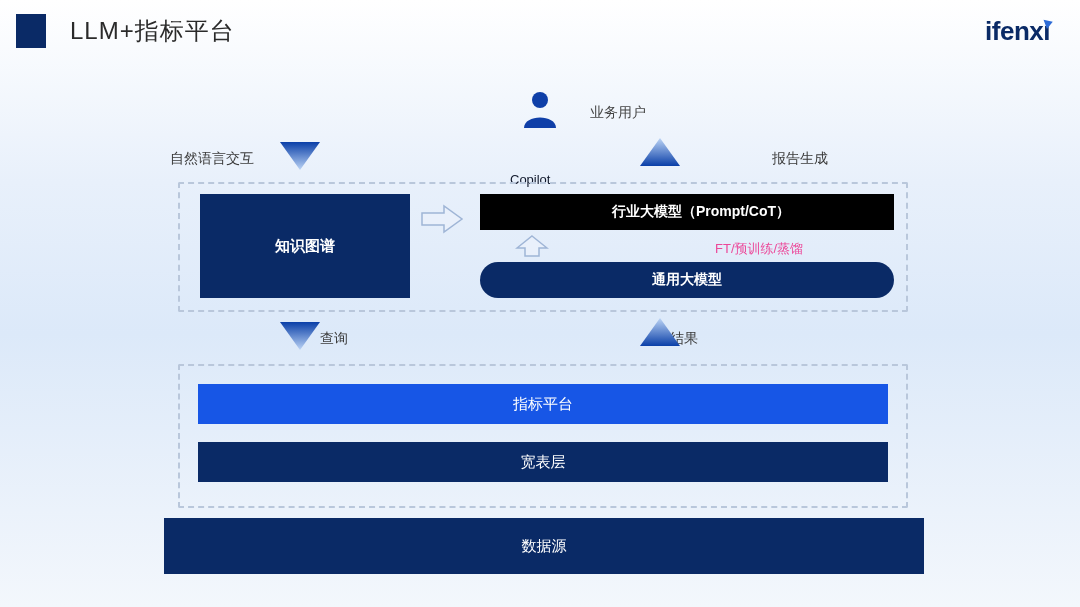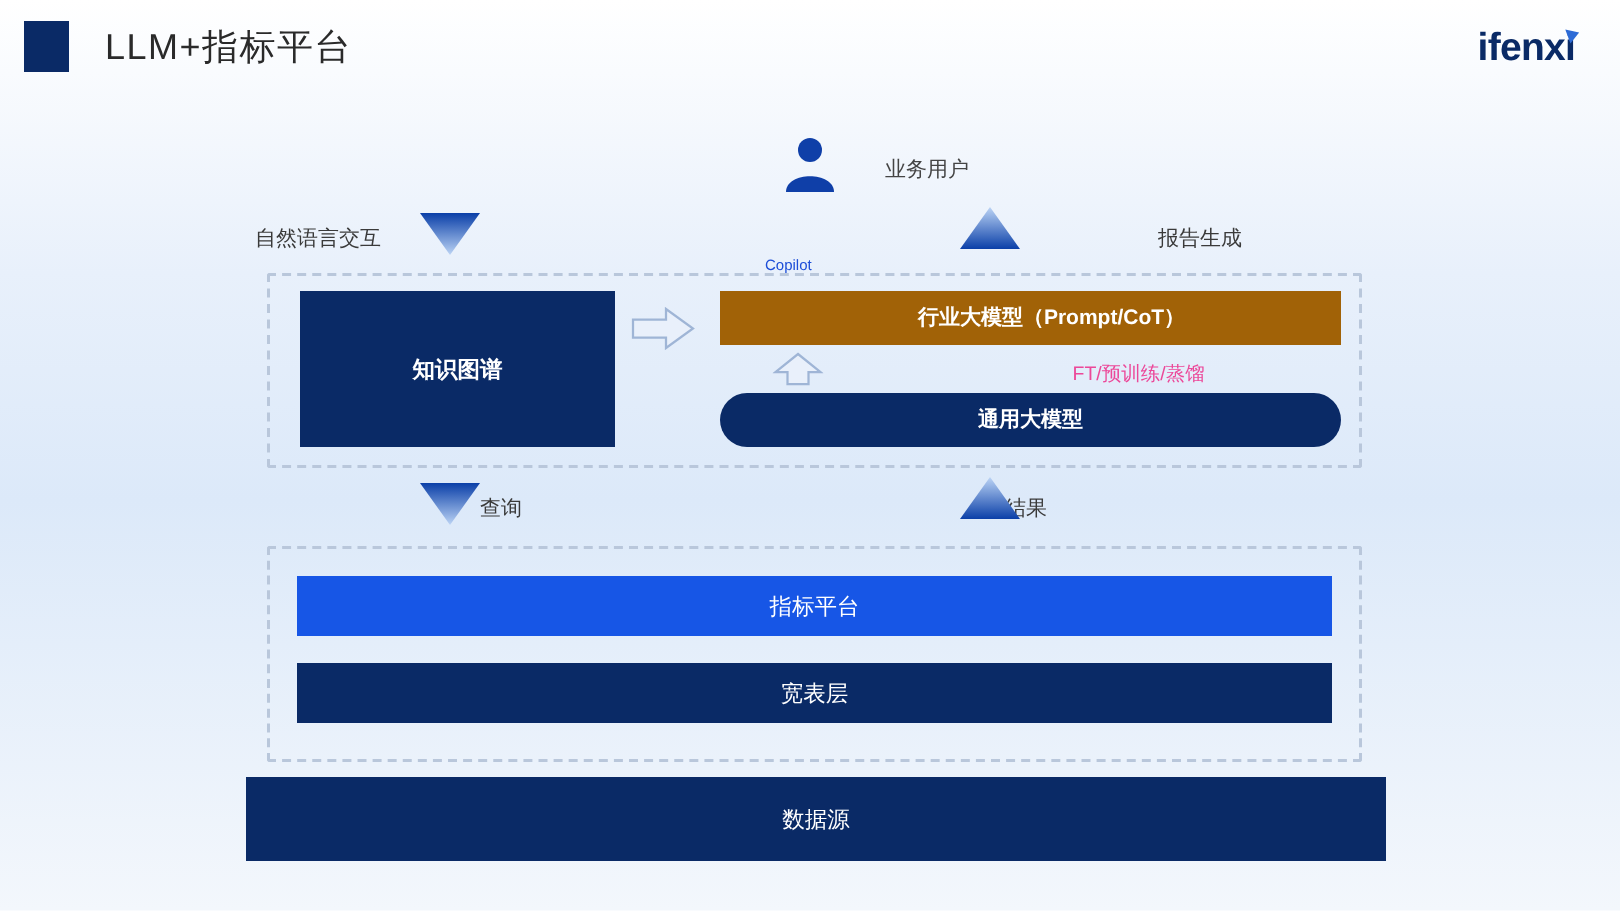--- a/index.html
+++ b/index.html
@@ -24,21 +24,21 @@
     transform: rotate(-20deg);
   }
   .stage { position: absolute; left: 0; right: 0; top: 64px; bottom: 0; }
 
   .user-icon { position: absolute; left: 520px; top: 24px; }
   .user-label { position: absolute; left: 590px; top: 40px; font-size: 14px; color: #444; }
 
   .flow-label { position: absolute; font-size: 14px; color: #3a3a3a; }
   .lbl-nli   { left: 170px; top: 86px; }
   .lbl-report{ left: 772px; top: 86px; }
-  .lbl-copilot{ left: 510px; top: 108px; font-size: 10px; color: #1d4ed8; }
+  .lbl-copilot{ left: 510px; top: 108px; font-size: 13px; color: #0f172a; }
   .lbl-ft    { left: 715px; top: 176px; font-size: 13px; color: #ec4899; }
   .lbl-query { left: 320px; top: 266px; }
   .lbl-result{ left: 670px; top: 266px; }
   .tri-down-grad {
     position: absolute; width: 40px; height: 28px;
     background: linear-gradient(to bottom, #0a3fa8, #bcd4f5);
     clip-path: polygon(0 0, 100% 0, 50% 100%);
   }
   .tri-up-grad {
     position: absolute; width: 40px; height: 28px;
@@ -59,21 +59,21 @@
     background: #0a2a66; color: #fff; display: flex; align-items: center; justify-content: center;
     font-size: 15px; font-weight: 700;
   }
   .arrow-right {
     position: absolute; left: 420px; top: 140px; width: 44px; height: 30px;
   }
   .arrow-right svg { width: 100%; height: 100%; }
 
   .industry-box {
     position: absolute; left: 480px; top: 130px; width: 414px; height: 36px;
-    background: #a16207; color: #fff; display: flex; align-items: center; justify-content: center;
+    background: #000000; color: #fff; display: flex; align-items: center; justify-content: center;
     font-size: 14px; font-weight: 700; padding-left: 28px;
   }
   .arrow-up-outline {
     position: absolute; left: 515px; top: 170px; width: 34px; height: 24px;
   }
   .general-box {
     position: absolute; left: 480px; top: 198px; width: 414px; height: 36px;
     background: #0a2a66; color: #fff; display: flex; align-items: center; justify-content: center;
     font-size: 14px; font-weight: 700; border-radius: 18px;
   }

